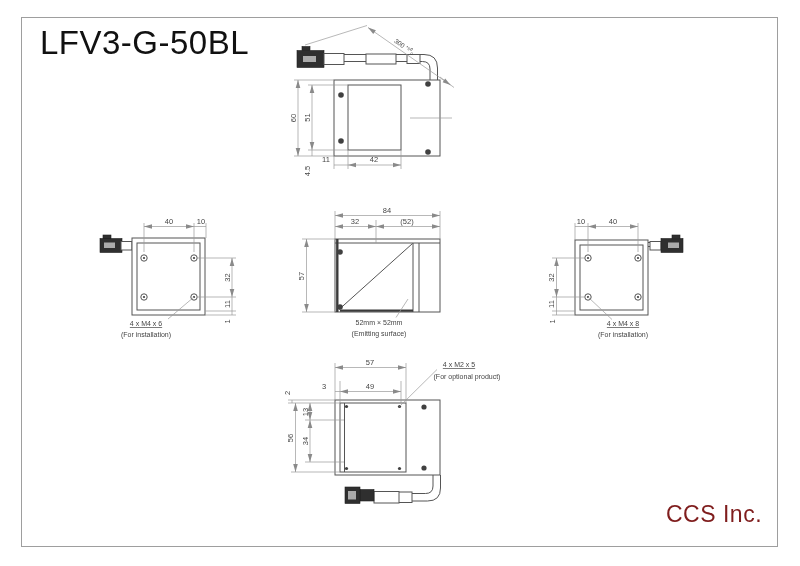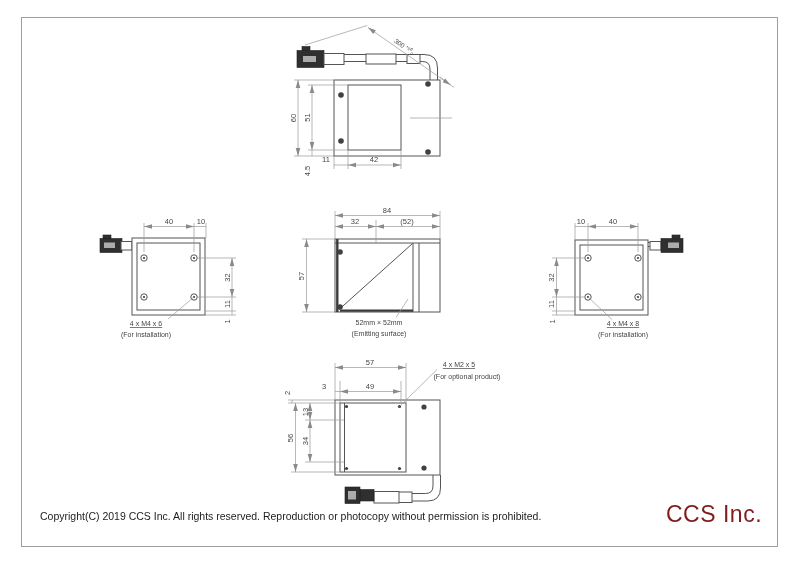--- a/index.html
+++ b/index.html
@@ -21,20 +21,21 @@
   .dt{font-family:"Liberation Sans",sans-serif;font-size:7.5px;fill:#454545;text-anchor:middle;}
   .nt{font-family:"Liberation Sans",sans-serif;font-size:7px;fill:#454545;text-anchor:middle;}
   .ntu{text-decoration:underline;}
   .ct{font-family:"Liberation Sans",sans-serif;font-size:6.5px;fill:#454545;text-anchor:middle;}
 </style>
 </head>
 <body>
 
 <div class="page">
   <div class="frame"></div>
+  <div class="title">LFV3-G-50BL</div>
 
   <svg width="800" height="566" viewBox="0 0 800 566">
     <defs>
       <marker id="aE" markerWidth="10" markerHeight="8" refX="9" refY="4" orient="auto" markerUnits="userSpaceOnUse">
         <path d="M9,4 L1,1.7 L1,6.3 Z" fill="#8a8a8a"></path>
       </marker>
       <marker id="aS" markerWidth="10" markerHeight="8" refX="1" refY="4" orient="auto" markerUnits="userSpaceOnUse">
         <path d="M1,4 L9,1.7 L9,6.3 Z" fill="#8a8a8a"></path>
       </marker>
     </defs>
@@ -241,15 +242,14 @@
       <text class="dt" transform="translate(307.5,441) rotate(-90)">34</text>
       <line class="dl" x1="295.5" y1="403" x2="295.5" y2="472" marker-start="url(#aS)" marker-end="url(#aE)"></line>
       <text class="dt" transform="translate(293,438) rotate(-90)">56</text>
 
       <line class="dl" x1="399.5" y1="406.5" x2="437" y2="369.5"></line>
       <text class="nt ntu" x="459" y="367">4 x M2 x 5</text>
       <text class="nt" x="467" y="379">(For optional product)</text>
     </g>
   </svg>
 
-  <div class="copyright">Copyright(C) 2019 CCS Inc. All rights reserved. Reproduction or photocopy without permission is prohibited.</div>
   <div class="logo">CCS Inc.</div>
 </div>
 
 </body></html>

